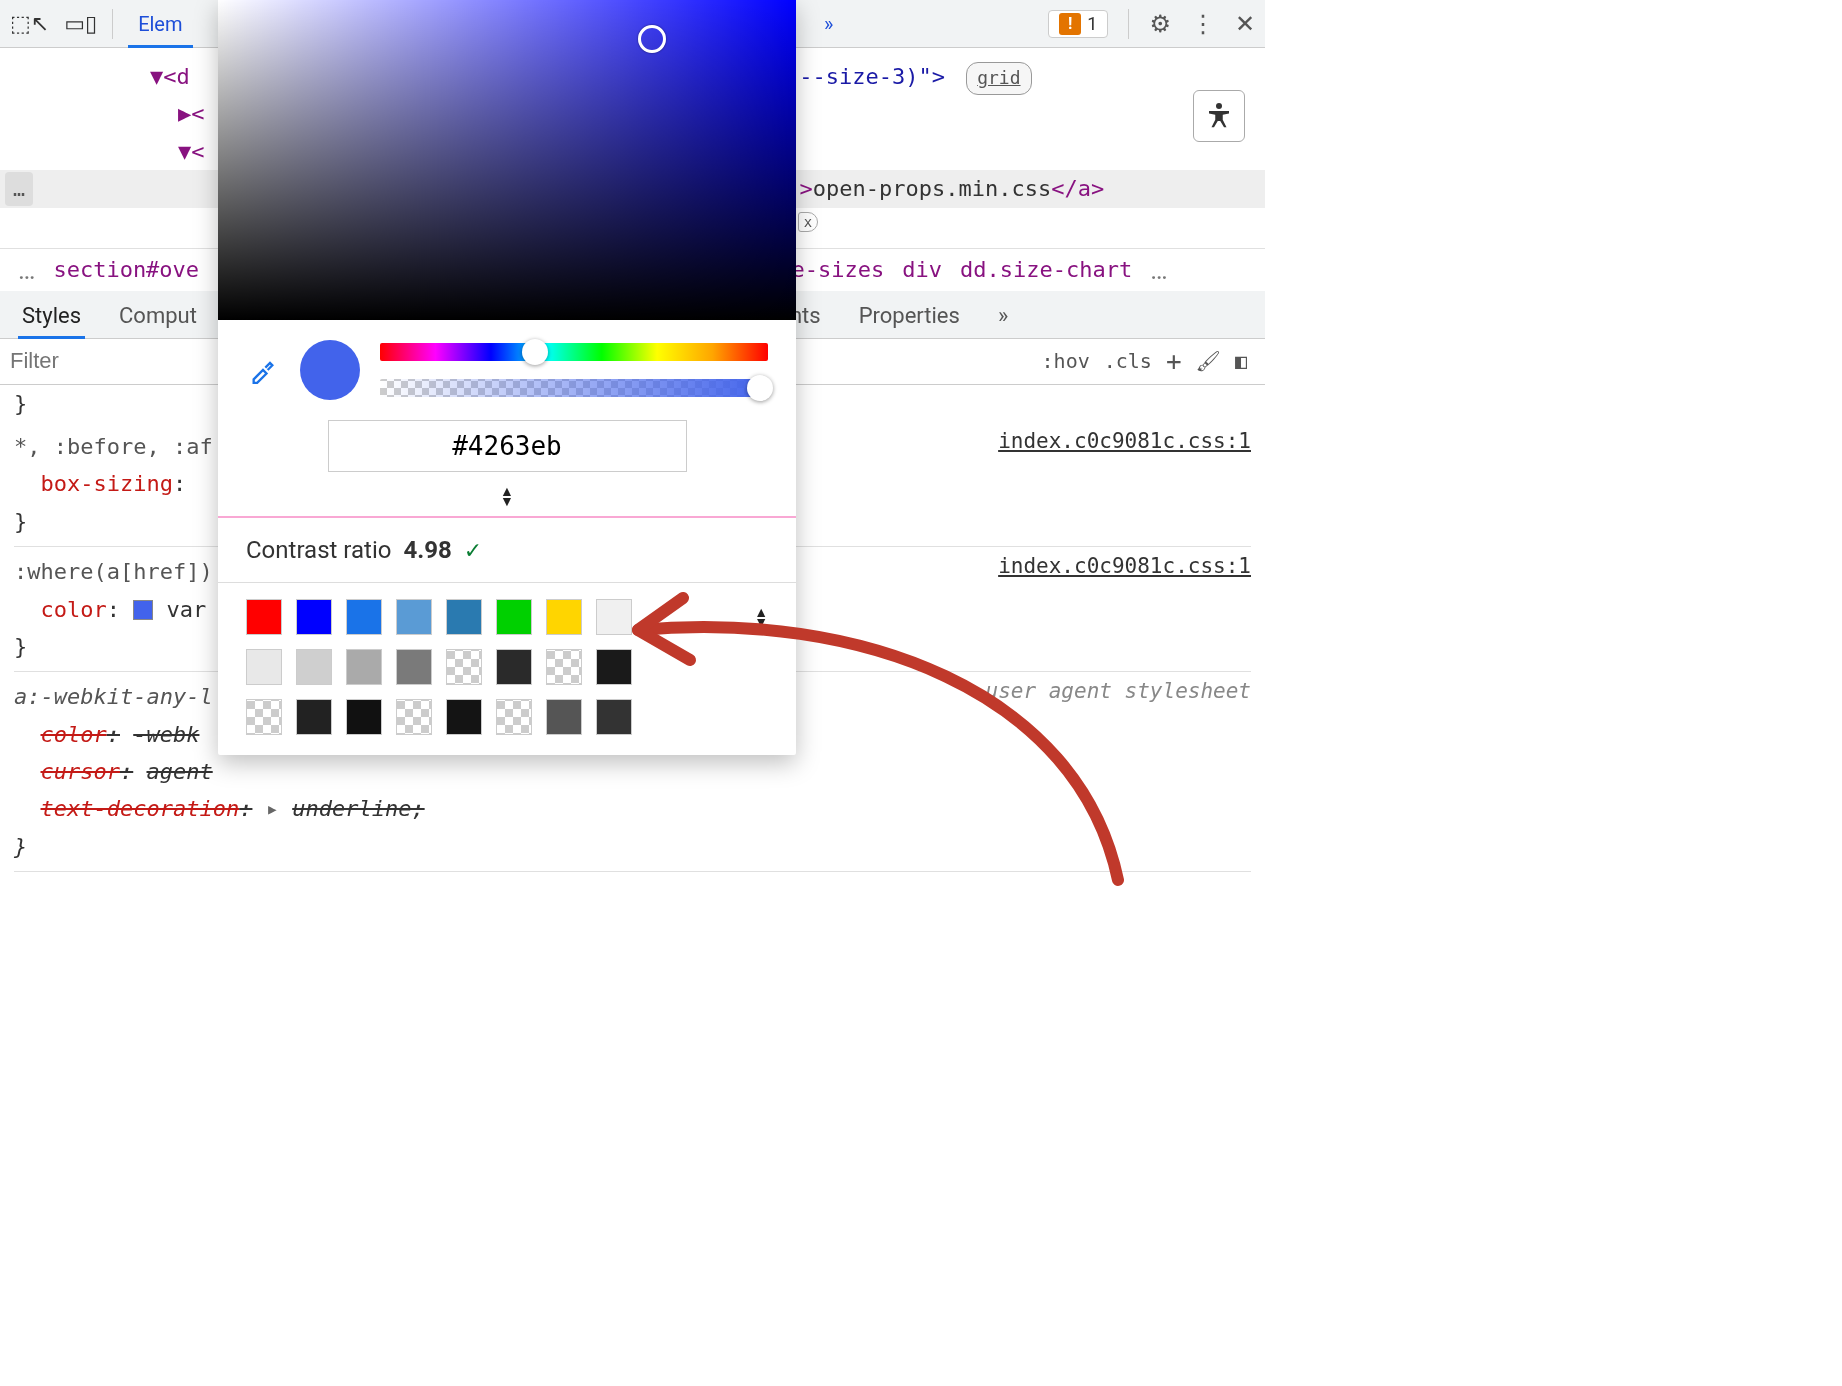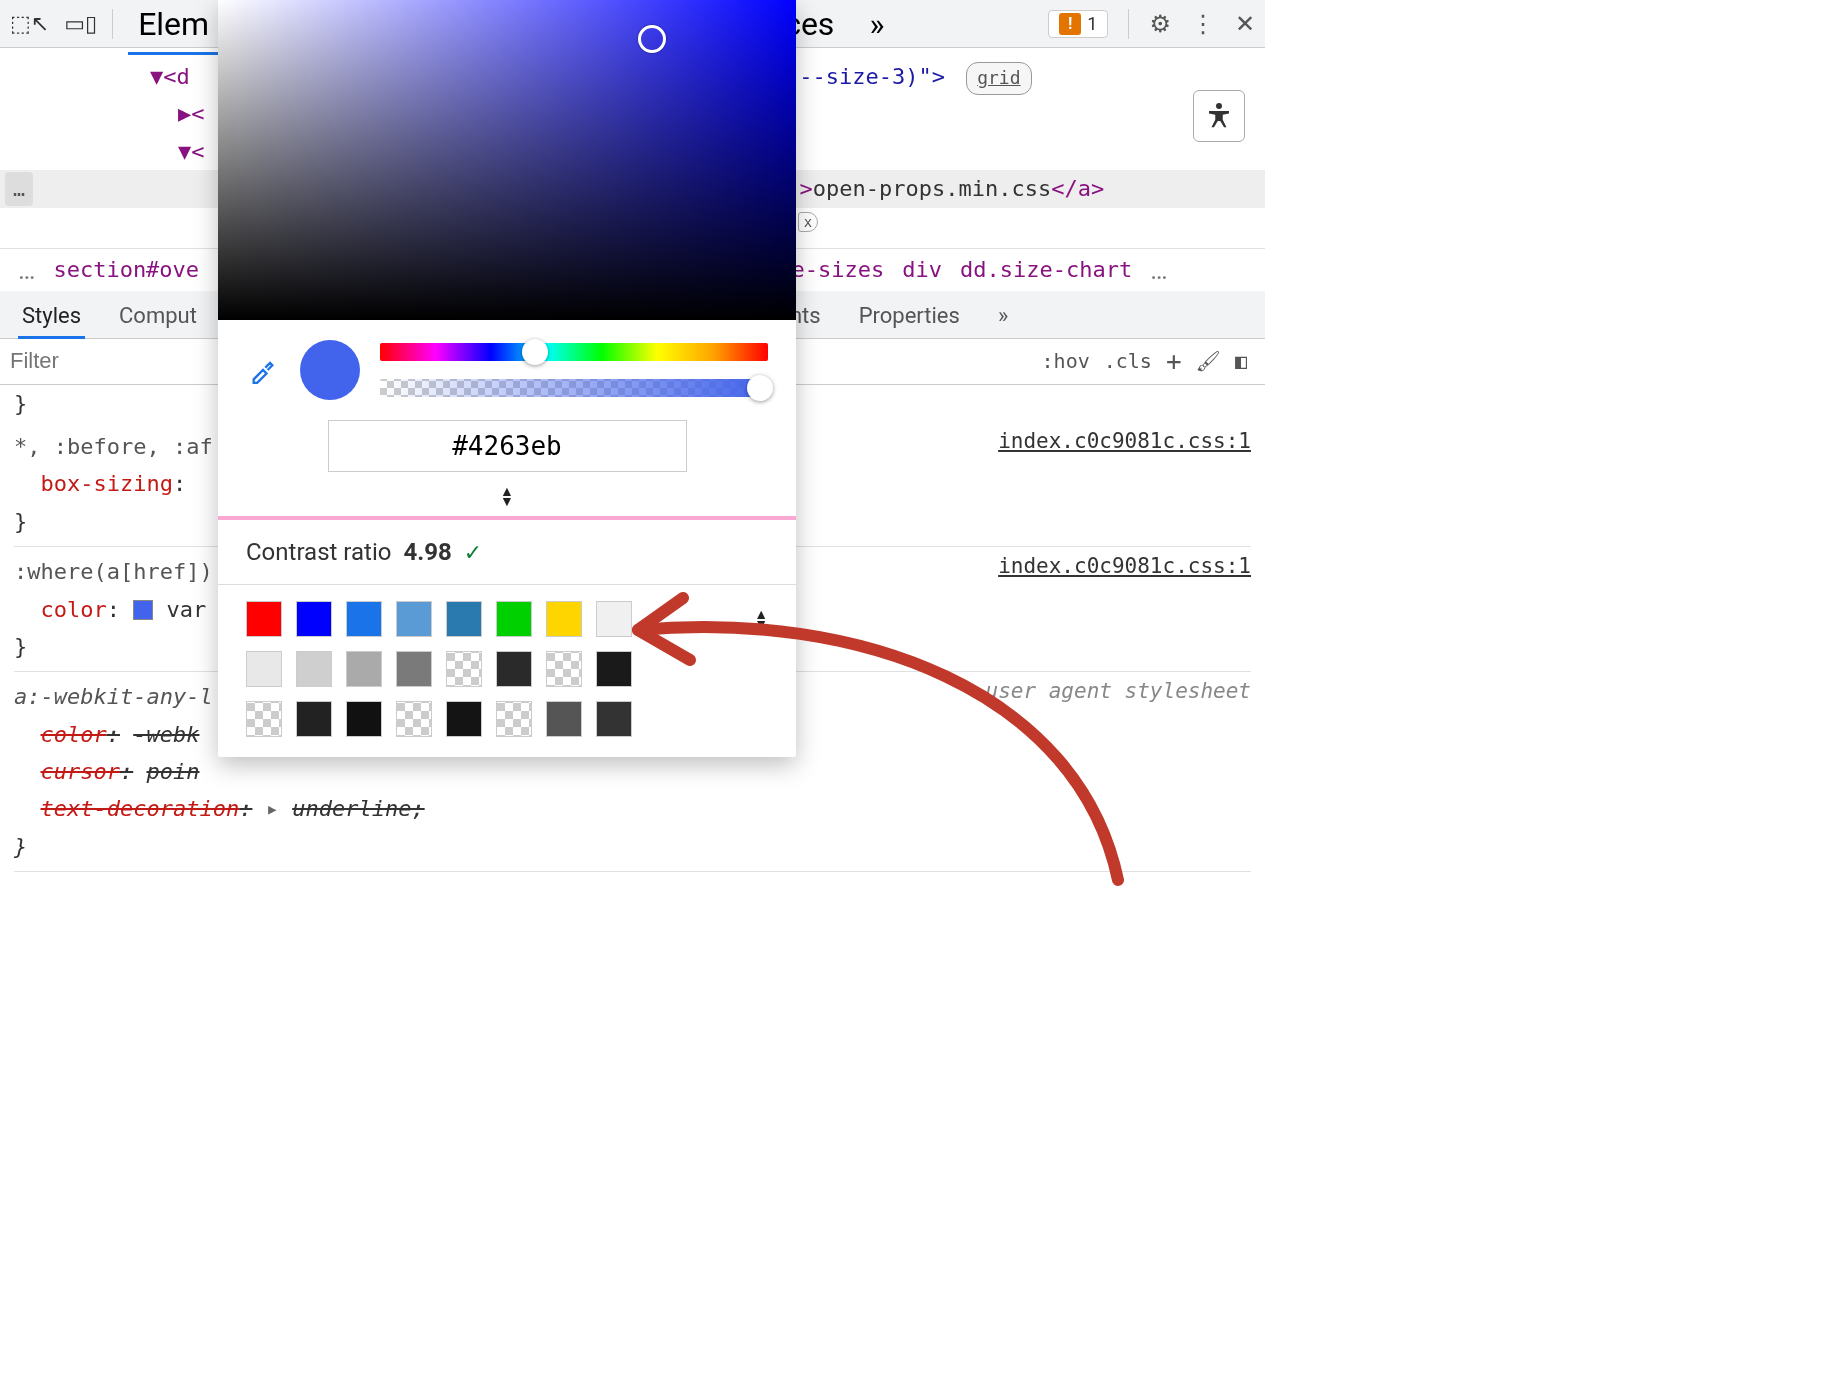--- a/index.html
+++ b/index.html
@@ -19,21 +19,21 @@
   .toolbar {
     height: 48px;
     border-bottom: 1px solid #ccc;
     display: flex;
     align-items: center;
     padding: 0 10px;
     gap: 15px;
     background: #f1f3f4;
   }
   .toolbar-sep { width: 1px; height: 30px; background: #ccc; }
-  .tab-label { font-size: 32px; color: #000000; padding: 0 10px; position: relative; }
+  .tab-label { font-size: 20px; color: #1d4ed8; padding: 0 10px; position: relative; }
   .tab-active::after {
     content: ""; position: absolute; left: 0; right: 0; bottom: -12px;
     height: 3px; background: #1a73e8;
   }
   .toolbar-right { margin-left: auto; display: flex; align-items: center; gap: 20px; }
   .issue-badge {
     display: inline-flex; align-items: center; gap: 6px;
     border: 1px solid #ccc; border-radius: 4px; padding: 2px 10px;
     background: #fff;
   }
@@ -198,21 +198,21 @@
   }
   .hex-row { display: flex; align-items: center; gap: 14px; padding: 0 28px 10px 28px; flex-direction: column; }
   .hex-input {
     flex: 1; text-align: center; font-size: 26px; font-family: "SF Mono", Menlo, Consolas, monospace;
     padding: 10px; border: 1px solid #ccc;
   }
   .spin { font-size: 14px; line-height: 10px; color: #222; cursor: pointer; }
   .hex-label { text-align: center; color: #888; font-size: 22px; letter-spacing: 2px; padding-bottom: 10px; }
 
   .contrast-row {
-    border-top: 4px solid #f9a8d4;
+    border-top: 2px solid #f9a8d4;
     padding: 18px 28px;
     display: flex; align-items: center; gap: 12px;
     font-size: 24px;
   }
   .check { color: #0a7d33; font-size: 22px; }
 
   .palette {
     border-top: 1px solid #ddd;
     padding: 16px 28px 20px 28px;
     display: grid;
@@ -331,21 +331,21 @@
     &nbsp;&nbsp;<span class="prop">color</span><span>:</span>
     <span class="swatch" style="background:#4263eb;"></span>
     <span>var</span><br>
     <span>}</span>
   </div>
 
   <div class="rule-block" style="font-style:italic;">
     <span class="ua-label">user agent stylesheet</span>
     <span class="selector">a:-webkit-any-l</span><br>
     &nbsp;&nbsp;<span class="prop strike">color</span><span class="strike">:</span> <span class="strike">-webk</span><br>
-    &nbsp;&nbsp;<span class="prop strike">cursor</span><span class="strike">:</span> <span class="strike">poin</span><br>
+    &nbsp;&nbsp;<span class="prop strike">cursor</span><span class="strike">:</span> <span class="strike">agent</span><br>
     &nbsp;&nbsp;<span class="prop strike">text-decoration</span><span class="strike">:</span> <span class="arrow-glyph">▸</span> <span class="strike">underline;</span><br>
     <span>}</span>
   </div>
 </div>
 
 <div class="picker">
   <div class="spectrum">
     <div class="spec-handle"></div>
   </div>
   <div class="picker-row1">

